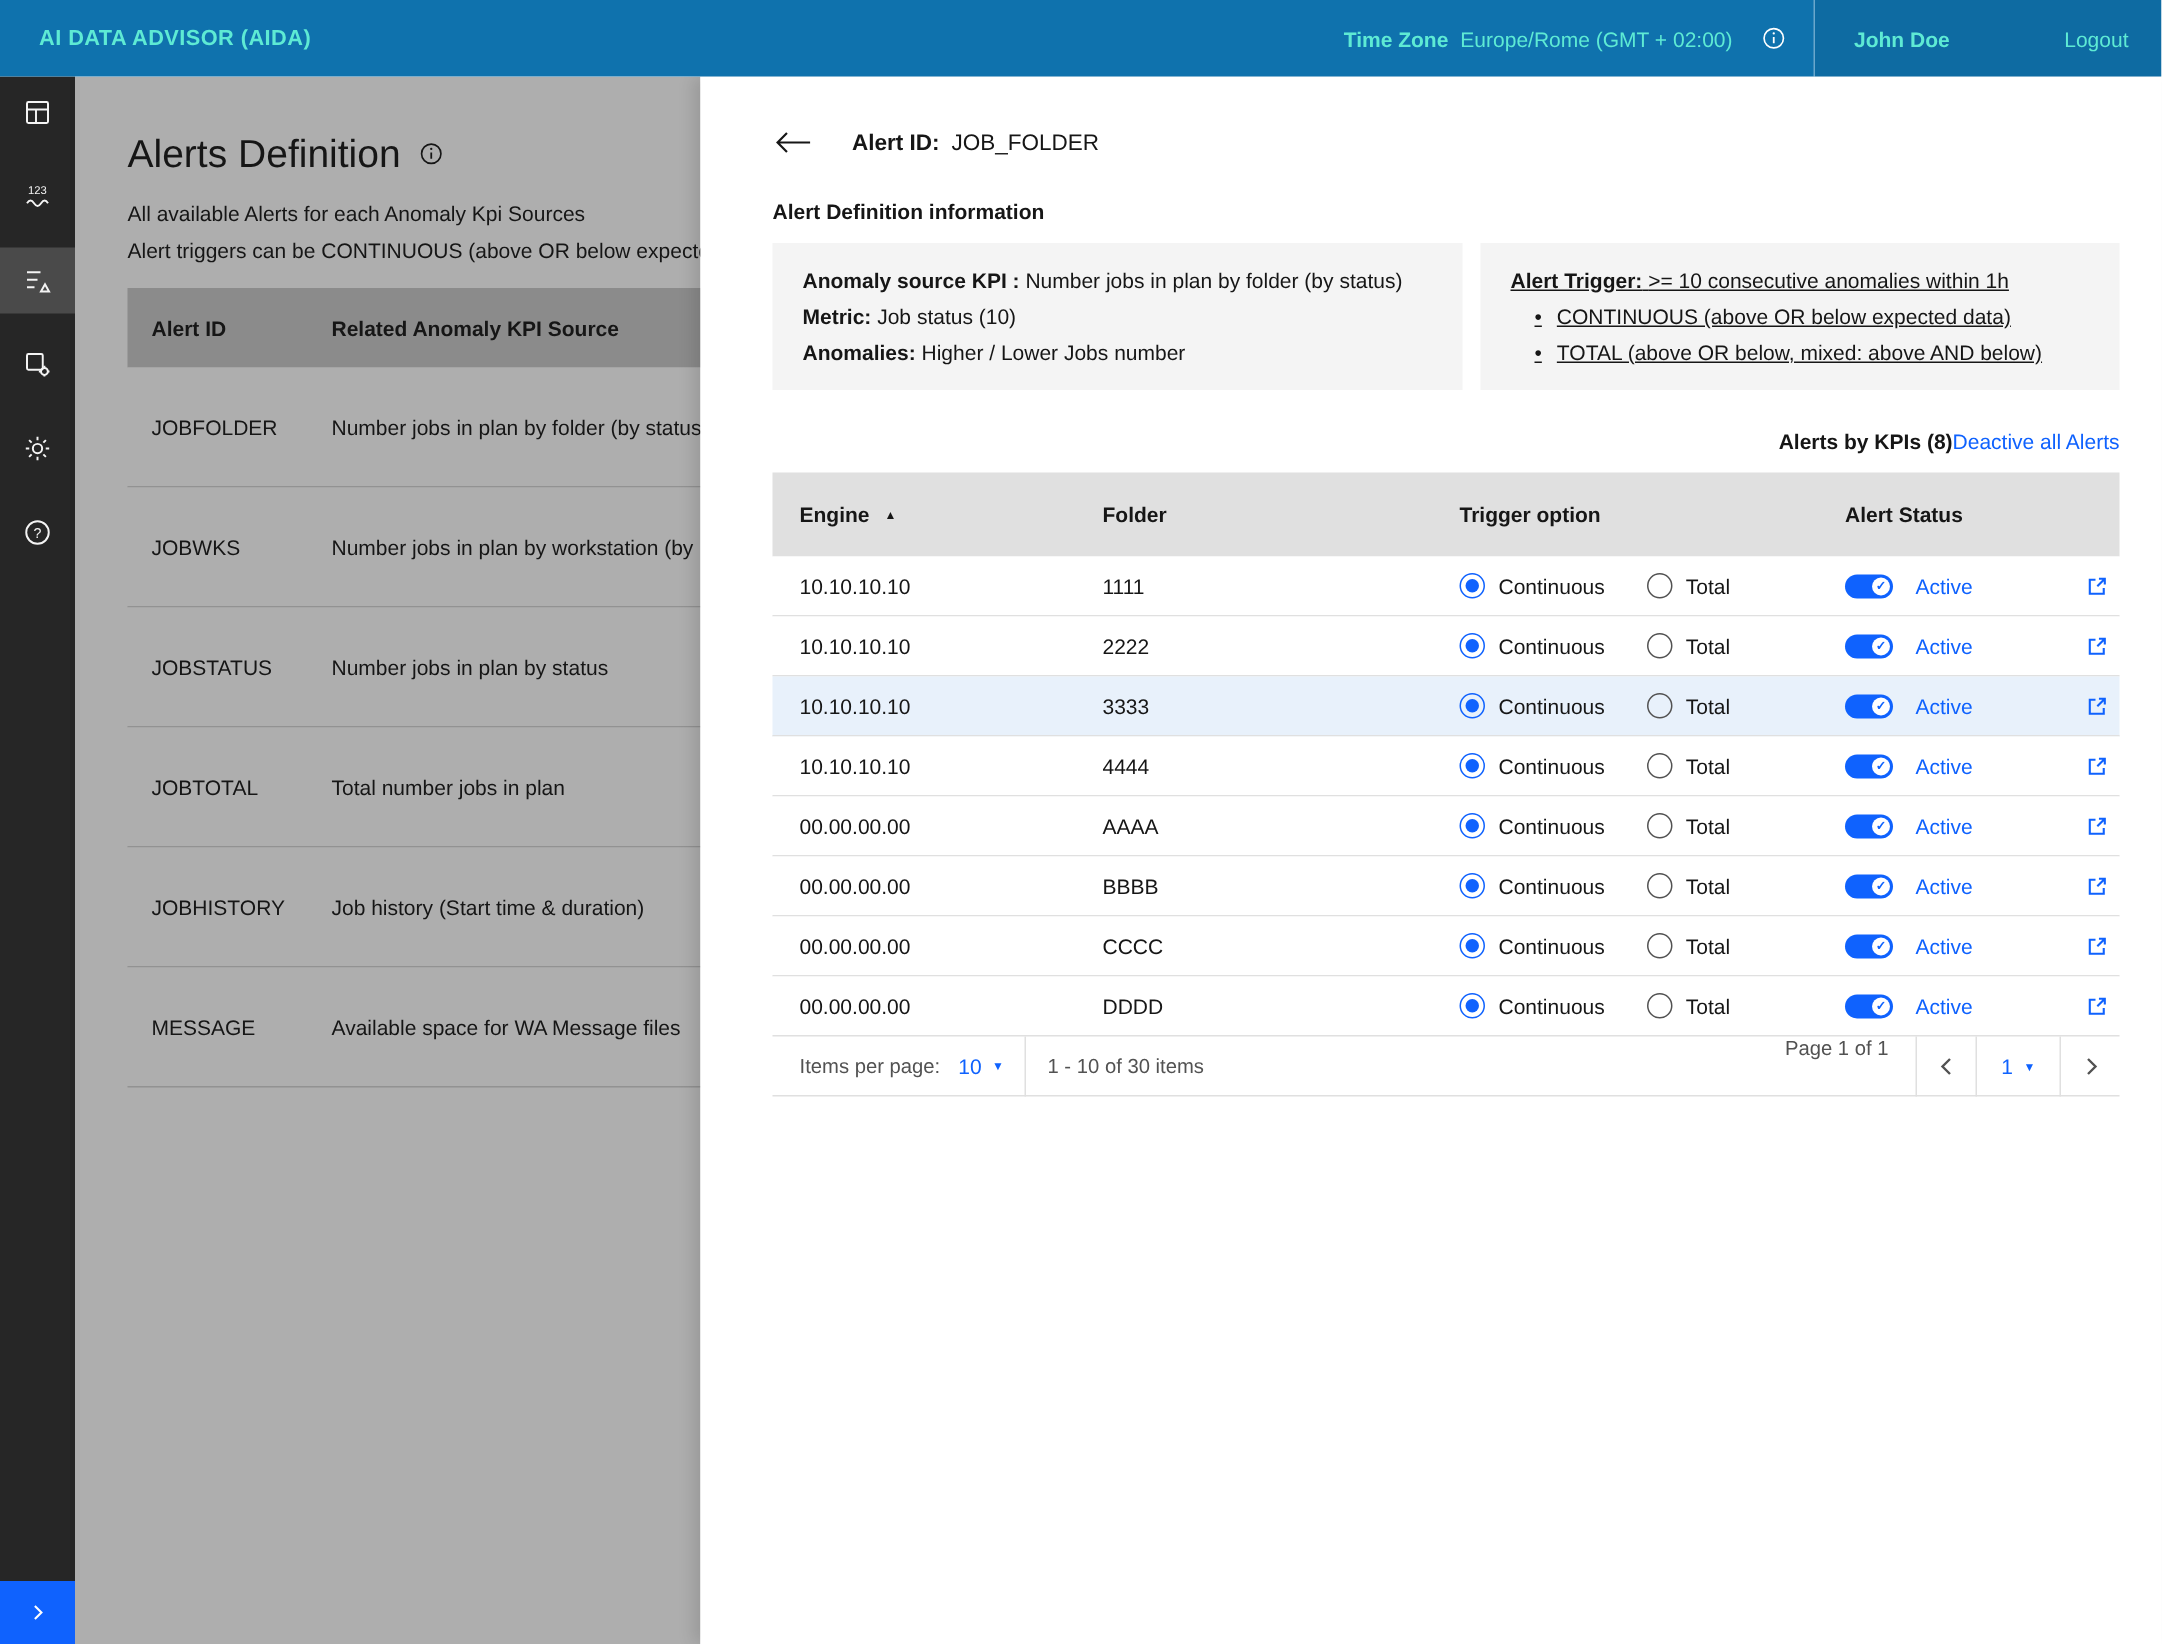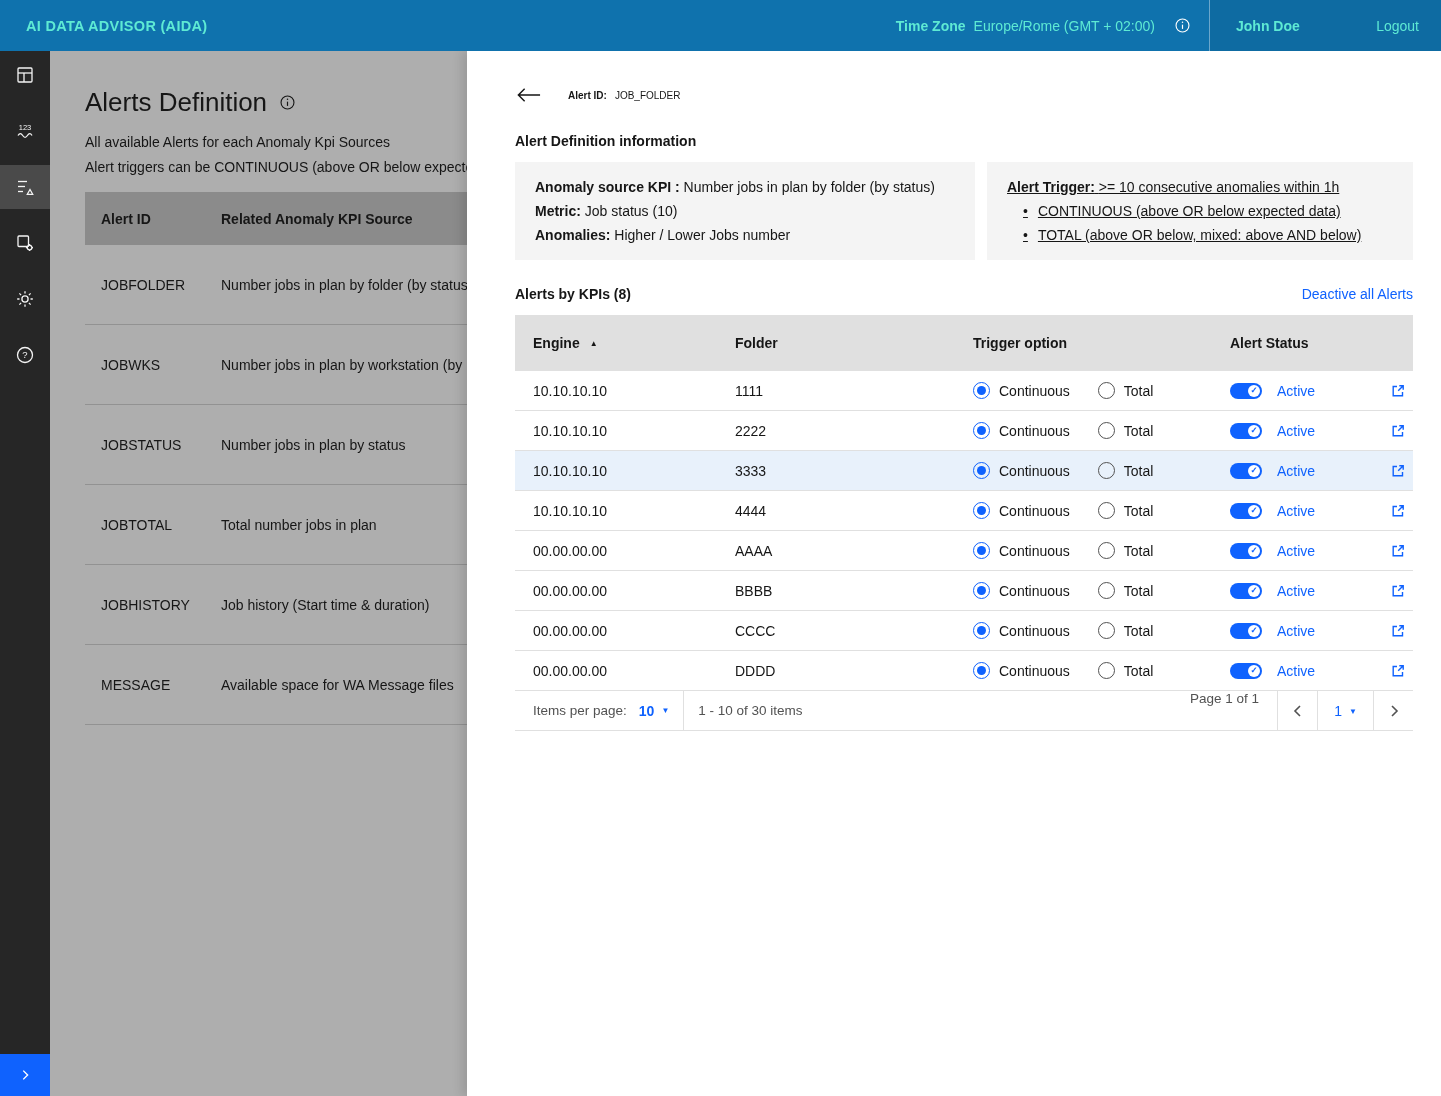--- a/index.html
+++ b/index.html
@@ -37,31 +37,31 @@
   .bg-thead > div { padding-left:16px; }
   .bg-row { display:grid; grid-template-columns:120px 1fr; height:80px; align-items:center; border-bottom:1px solid #d4d4d4; background:#fff; cursor:pointer; }
   .bg-row > div { padding-left:16px; white-space:nowrap; }
   .bg-overlay { position:absolute; inset:0; background:rgba(22,22,22,.35); z-index:20; }
 
   
   .detail-panel { position:absolute; top:51px; left:467px; right:0; bottom:0; background:#fff; z-index:25; box-shadow:-5px 0 10px rgba(0,0,0,.12); }
   .detail-inner { padding:30px 28px 0 48px; }
   .back-row { display:flex; align-items:center; gap:26px; height:28px; }
   .back-btn { background:none; border:none; cursor:pointer; display:flex; align-items:center; padding:0; }
-  .alert-id-line { font-size:10px; }
+  .alert-id-line { font-size:15px; }
   .alert-id-label { font-weight:700; margin-right:8px; }
   .section-title { font-weight:700; margin-top:24px; }
   .info-boxes { display:flex; gap:12px; margin-top:13px; }
   .info-box { background:#f4f4f4; padding:13px 20px; line-height:24px; }
   .info-box.left { flex:0 0 460px; }
   .info-box.right { flex:1;text-decoration:underline; }
   .info-box b { font-weight:700; }
   .bullet-line { padding-left:16px; }
   .bullet-line::before { content:"\2022"; margin-right:10px; }
-  .kpis-row { display:flex; align-items:center; justify-content:space-between; margin-top:26px; margin-bottom:13px; }
+  .kpis-row { display:flex; align-items:center; justify-content:flex-end; margin-top:26px; margin-bottom:13px; }
   .kpis-label { font-weight:700; }
   .deactivate-link { color:#0f62fe; cursor:pointer; text-decoration:none; }
 
   
   .a-grid { display:grid; grid-template-columns:202px 238px 257px 160px 1fr; align-items:center; }
   .a-thead { background:#e0e0e0; height:56px; font-weight:700; }
   .a-thead > div { padding-left:18px; }
   .sort-caret { font-size:8px; margin-left:10px; vertical-align:2px; }
   .a-row { height:40px; border-bottom:1px solid #e0e0e0; background:#fff; }
   .a-row.highlighted { background:#e8f1fb; }
@@ -76,21 +76,21 @@
   .toggle.on { background:#0f62fe; }
   .toggle .knob { position:absolute; top:2px; right:2px; width:12px; height:12px; border-radius:50%; background:#fff; }
   .toggle .knob::after { content:"\2713"; position:absolute; top:-0.5px; left:2.5px; font-size:8.5px; line-height:12px; color:#0f62fe; font-weight:700; }
   .status-label { color:#0f62fe; }
   .cell.launch { display:flex; justify-content:flex-end; padding-right:18px; }
   .launch-btn { background:none; border:none; cursor:pointer; display:flex; padding:0; }
 
   
   .pagination { height:40px; border-bottom:1px solid #e0e0e0; display:flex; align-items:center; color:#525252; font-size:13.5px; }
   .pg-left { display:flex; align-items:center; height:100%; padding-left:18px; }
-  .pg-size-btn { background:none; border:none; color:#0f62fe; font-size:14px; display:flex; align-items:center; gap:7px; margin-left:12px; cursor:pointer; font-family:inherit;font-weight:bold; }
+  .pg-size-btn { background:none; border:none; color:#0f62fe; font-size:14px; display:flex; align-items:center; gap:7px; margin-left:12px; cursor:pointer; font-family:inherit; }
   .caret-down { font-size:8px; color:#0f62fe; }
   .pg-divider { width:1px; height:40px; background:#e0e0e0; margin-left:14px; }
   .pg-range { margin-left:14px; }
   .pg-right { margin-left:auto; display:flex; align-items:flex-start; height:100%; }
   .pg-pagecount { padding-right:18px; }
   .pg-btn { width:40px; height:40px; background:none; border:none; border-left:1px solid #e0e0e0; display:flex; align-items:center; justify-content:center; cursor:pointer; }
   .pg-page-select { min-width:56px; height:40px; background:none; border:none; border-left:1px solid #e0e0e0; color:#0f62fe; font-size:14px; display:flex; align-items:center; justify-content:center; gap:7px; cursor:pointer; font-family:inherit; }
   .pg-btn svg { stroke:#525252; fill:none; stroke-width:1.6; }
 </style>
 </head>

